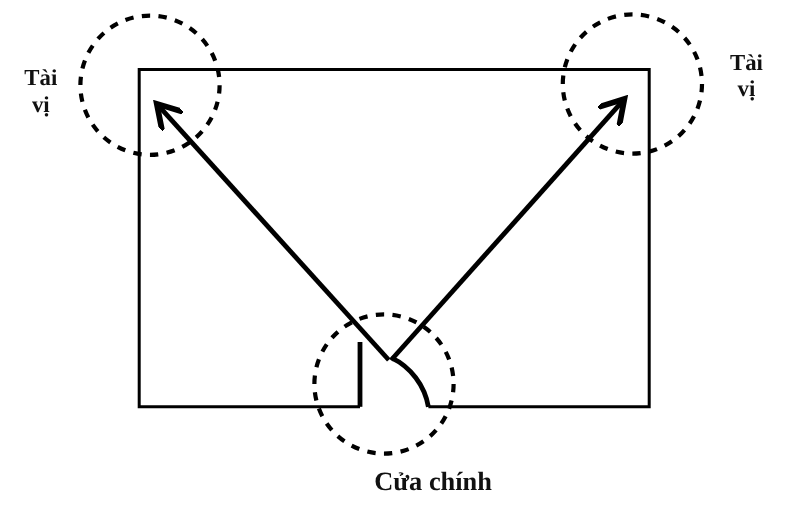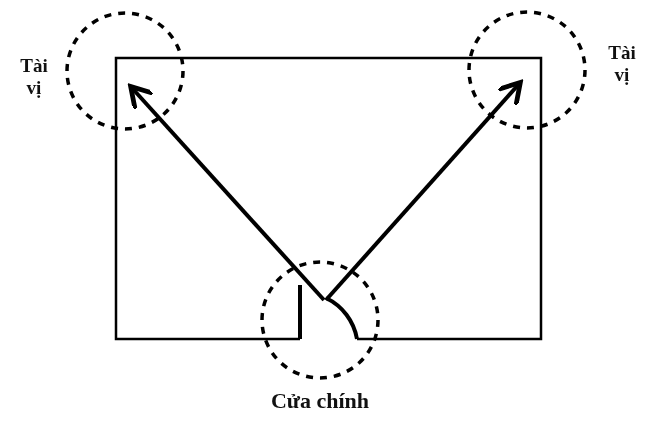--- a/index.html
+++ b/index.html
@@ -33,13 +33,13 @@
 </svg>
 
 <div class="lbl side" style="left:14px;top:55px;width:40px;">
   <div>Tài</div>
   <div>vị</div>
 </div>
 <div class="lbl side" style="left:602px;top:42px;width:40px;">
   <div>Tài</div>
   <div>vị</div>
 </div>
-<div class="lbl main" style="left:230px;top:388px;width:180px;">Cửa chính</div>
+<div class="lbl main" style="left:230px;top:388px;width:180px;text-align:right;">Cửa chính</div>
 
 </body></html>

